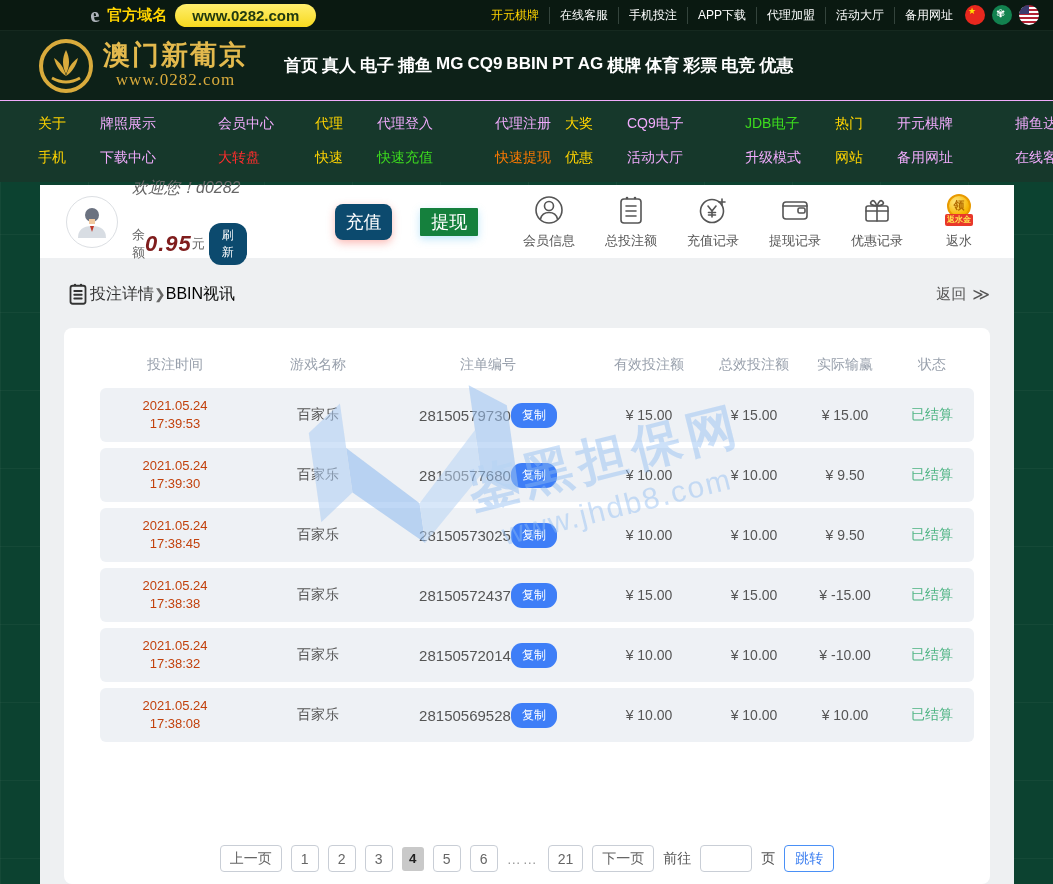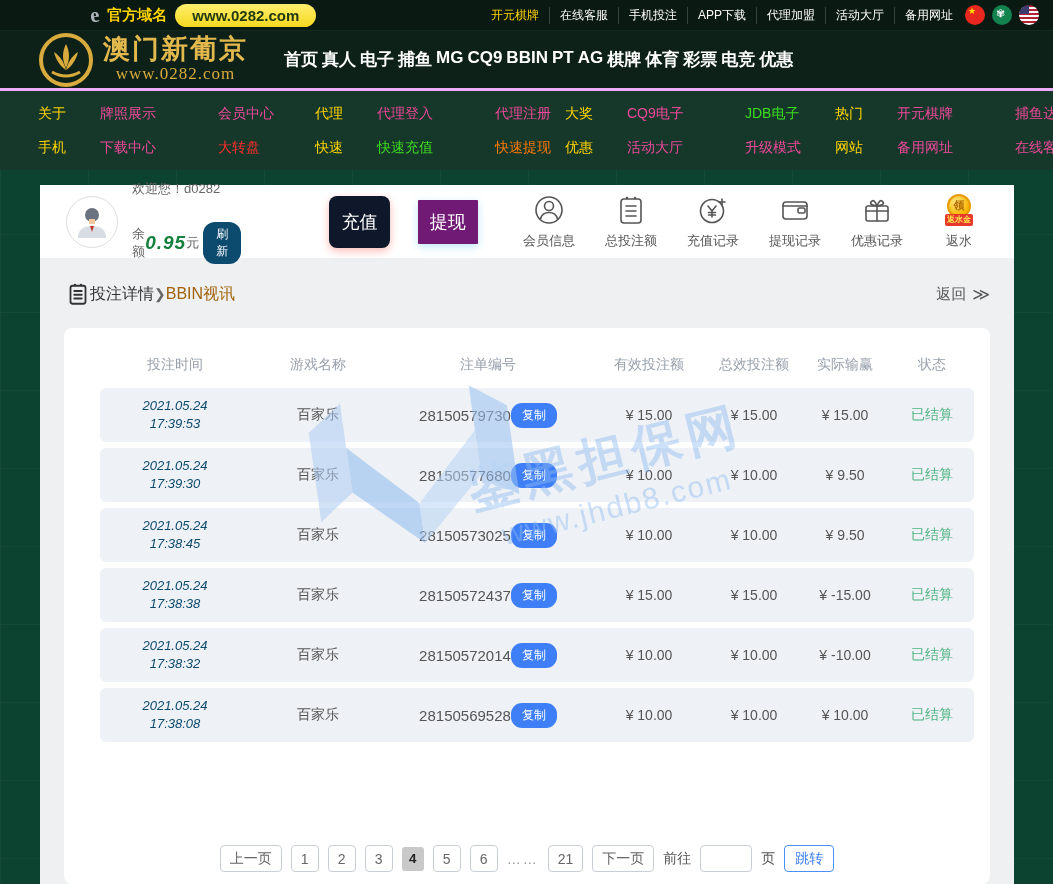--- a/index.html
+++ b/index.html
@@ -27,71 +27,71 @@
   .topbar-link.hl { color:#ffd400; }
   .flags { display:flex; gap:7px; margin:0 6px 0 2px; }
   .flag { width:20px; height:20px; border-radius:50%; position:relative; overflow:hidden; cursor:pointer; flex:none; }
   .flag-cn { background:#e8281e; }
   .flag-cn::before { content:"★"; position:absolute; left:3px; top:1px; font-size:9px; color:#ffde00; }
   .flag-mo { background:#12824f; }
   .flag-mo::before { content:"✾"; position:absolute; left:4px; top:2px; font-size:11px; color:#fff; }
   .flag-us { background:repeating-linear-gradient(#b22234 0 2px, #ffffff 2px 4px); }
   .flag-us::before { content:""; position:absolute; left:0; top:0; width:10px; height:9px; background:#3c3b6e; }
   
-  .mainnav { height:58px; background:#0d2118; display:flex; align-items:center; padding:0 20px 0 38px; border-top:1px solid #15291f; }
+  .mainnav { height:70px; background:#0d2118; display:flex; align-items:center; padding:0 20px 0 38px; border-top:1px solid #15291f; }
   .brand { display:flex; align-items:center; gap:9px; cursor:pointer; }
   .brand-text { display:flex; flex-direction:column; align-items:center; font-family:"Liberation Serif","DejaVu Serif",serif; }
   .brand-title { color:#e3b94d; font-size:27px; font-weight:bold; letter-spacing:2px; line-height:1.05; }
   .brand-domain { color:#d9ab3c; font-size:17px; letter-spacing:1px; }
   .menu { flex:1; display:flex; margin:0 8px 0 34px; }
   .menu-item { color:#fff; font-size:17px; font-weight:bold; cursor:pointer; white-space:nowrap; padding:6px 2px; }
   
-  .subnav { height:82px; background:#16382b; border-top:3px solid #f0abfc; padding:14px 0 0 38px; display:grid; grid-template-columns:277px 250px 270px 1fr; }
+  .subnav { height:82px; background:#16382b; border-top:1px solid #f0abfc; padding:14px 0 0 38px; display:grid; grid-template-columns:277px 250px 270px 1fr; }
   .sub-group { display:grid; grid-template-columns:52px 108px auto; column-gap:10px; row-gap:16px; align-content:start; font-size:14px; }
   .sub-label { color:#ffd400; white-space:nowrap; }
-  .sub-item { color:#ec4899; cursor:pointer; white-space:nowrap; }
+  .sub-item { color:#f0abfc; cursor:pointer; white-space:nowrap; }
   .sub-item.red { color:#ff2d2d; }
   .sub-item.green { color:#3ddc1e; }
   .sub-item.orange { color:#ff7a00; }
   
   .container { position:absolute; left:40px; top:185px; width:974px; height:699px; background:#eef0f2; display:flex; flex-direction:column; }
   
   .userbar { background:#fff; height:73px; display:flex; align-items:center; padding:0 26px; flex:none; }
   .avatar { width:52px; height:52px; border-radius:50%; border:1px solid #dcdfe3; background:#fff; flex:none; display:flex; align-items:center; justify-content:center; }
   .user-meta { margin-left:14px; }
-  .welcome { color:#666; font-size:13px; margin-bottom:24px; }
+  .welcome { color:#666; font-size:16px; margin-bottom:24px;font-style:italic; }
   .balance-line { display:flex; align-items:center; }
   .balance-label,.balance-unit { color:#666; font-size:13px; }
-  .balance-value { color:#15803d; font-size:19px; font-weight:800; font-style:italic; letter-spacing:1px; }
+  .balance-value { color:#7f1d1d; font-size:22px; font-weight:800; font-style:italic; letter-spacing:1px; }
   .refresh-btn { background:#0c4a6e; color:#fff; font-size:12px; border:none; border-radius:12px; padding:4px 13px; cursor:pointer; margin-left:4px; }
-  .deposit-btn { margin-left:88px; width:74px; height:52px; background:#0f172a; color:#fff; font-size:18px; border:none; border-radius:8px; cursor:pointer; box-shadow:0 3px 8px rgba(244,56,43,.35); }
-  .withdraw-btn { margin-left:28px; width:74px; height:44px; background:#701a75; color:#fff; font-size:18px; border:none; border-radius:1px; cursor:pointer; box-shadow:0 3px 8px rgba(73,184,242,.35); }
+  .deposit-btn { margin-left:88px; width:74px; height:36px; background:#0c4a6e; color:#fff; font-size:18px; border:none; border-radius:8px; cursor:pointer; box-shadow:0 3px 8px rgba(244,56,43,.35); }
+  .withdraw-btn { margin-left:28px; width:74px; height:28px; background:#15803d; color:#fff; font-size:18px; border:none; border-radius:1px; cursor:pointer; box-shadow:0 3px 8px rgba(73,184,242,.35); }
   .quick-row { margin-left:42px; display:flex; gap:24px; }
   .quick-item { width:58px; display:flex; flex-direction:column; align-items:center; gap:6px; cursor:pointer; }
   .quick-item svg { display:block; }
   .quick-label { color:#555; font-size:13px; white-space:nowrap; }
   .rebate-art { position:relative; width:36px; height:32px; }
   .coin { position:absolute; left:6px; top:0; width:24px; height:24px; border-radius:50%; background:radial-gradient(circle at 35% 30%, #ffe680, #f7b500 70%); border:2px solid #e89a00; color:#b36b00; font-size:11px; font-weight:bold; display:flex; align-items:center; justify-content:center; }
   .ribbon { position:absolute; left:4px; bottom:0; width:28px; height:12px; background:#e8382b; border-radius:2px; color:#ffe34d; font-size:8px; line-height:12px; text-align:center; font-weight:bold; }
   
   .crumb-row { height:62px; display:flex; align-items:center; padding:10px 26px 0 26px; flex:none; }
   .crumb-left { display:flex; align-items:center; gap:0; }
   .crumb-title { color:#333; font-size:16px; }
   .crumb-sep { color:#666; font-size:14px; font-weight:bold; }
-  .crumb-page { color:#a16207; font-size:16px; }
+  .crumb-page { color:#000000; font-size:16px; }
   .back-link { margin-left:auto; color:#555; font-size:15px; cursor:pointer; display:flex; align-items:center; gap:6px; }
   .back-chev { font-size:17px; letter-spacing:-2px; color:#555; }
   
   .card { background:#fff; border-radius:8px; margin:8px 24px 0 24px; flex:1; padding:14px 16px 0 36px; position:relative; overflow:hidden; }
   .thead,.trow { display:grid; grid-template-columns:150px 136px 204px 118px 92px 90px 84px; align-items:center; }
   .thead { height:46px; color:#98a0ac; font-size:14px; }
   .thead > div { text-align:center; }
   .trow { height:54px; background:#eef1f5; border-radius:6px; margin-bottom:6px; color:#555; font-size:14px; }
   .cell { text-align:center; }
-  .cell-time { color:#0c4a6e; font-size:13px; line-height:1.35;font-style:italic; }
+  .cell-time { color:#c2410c; font-size:13px; line-height:1.35; }
   .cell-no { display:flex; align-items:center; justify-content:center; gap:0; font-size:15px; color:#555; }
   .copy-btn { background:#3e7ef7; color:#fff; font-size:12px; border:none; border-radius:11px; padding:4px 11px; cursor:pointer; }
   .cell-status { color:#4db382; }
   
   .watermark { position:absolute; left:240px; top:40px; width:560px; height:240px; pointer-events:none; opacity:.55; }
   .wm-logo { position:absolute; left:0; top:10px; transform:rotate(-8deg); }
   .wm-text { position:absolute; left:165px; top:56px; transform:rotate(-14deg); color:#8fbcf2; text-align:center; }
   .wm-line1 { font-size:50px; font-weight:bold; letter-spacing:6px; opacity:.8; }
   .wm-line2 { font-size:30px; letter-spacing:2px; opacity:.8; }
   

